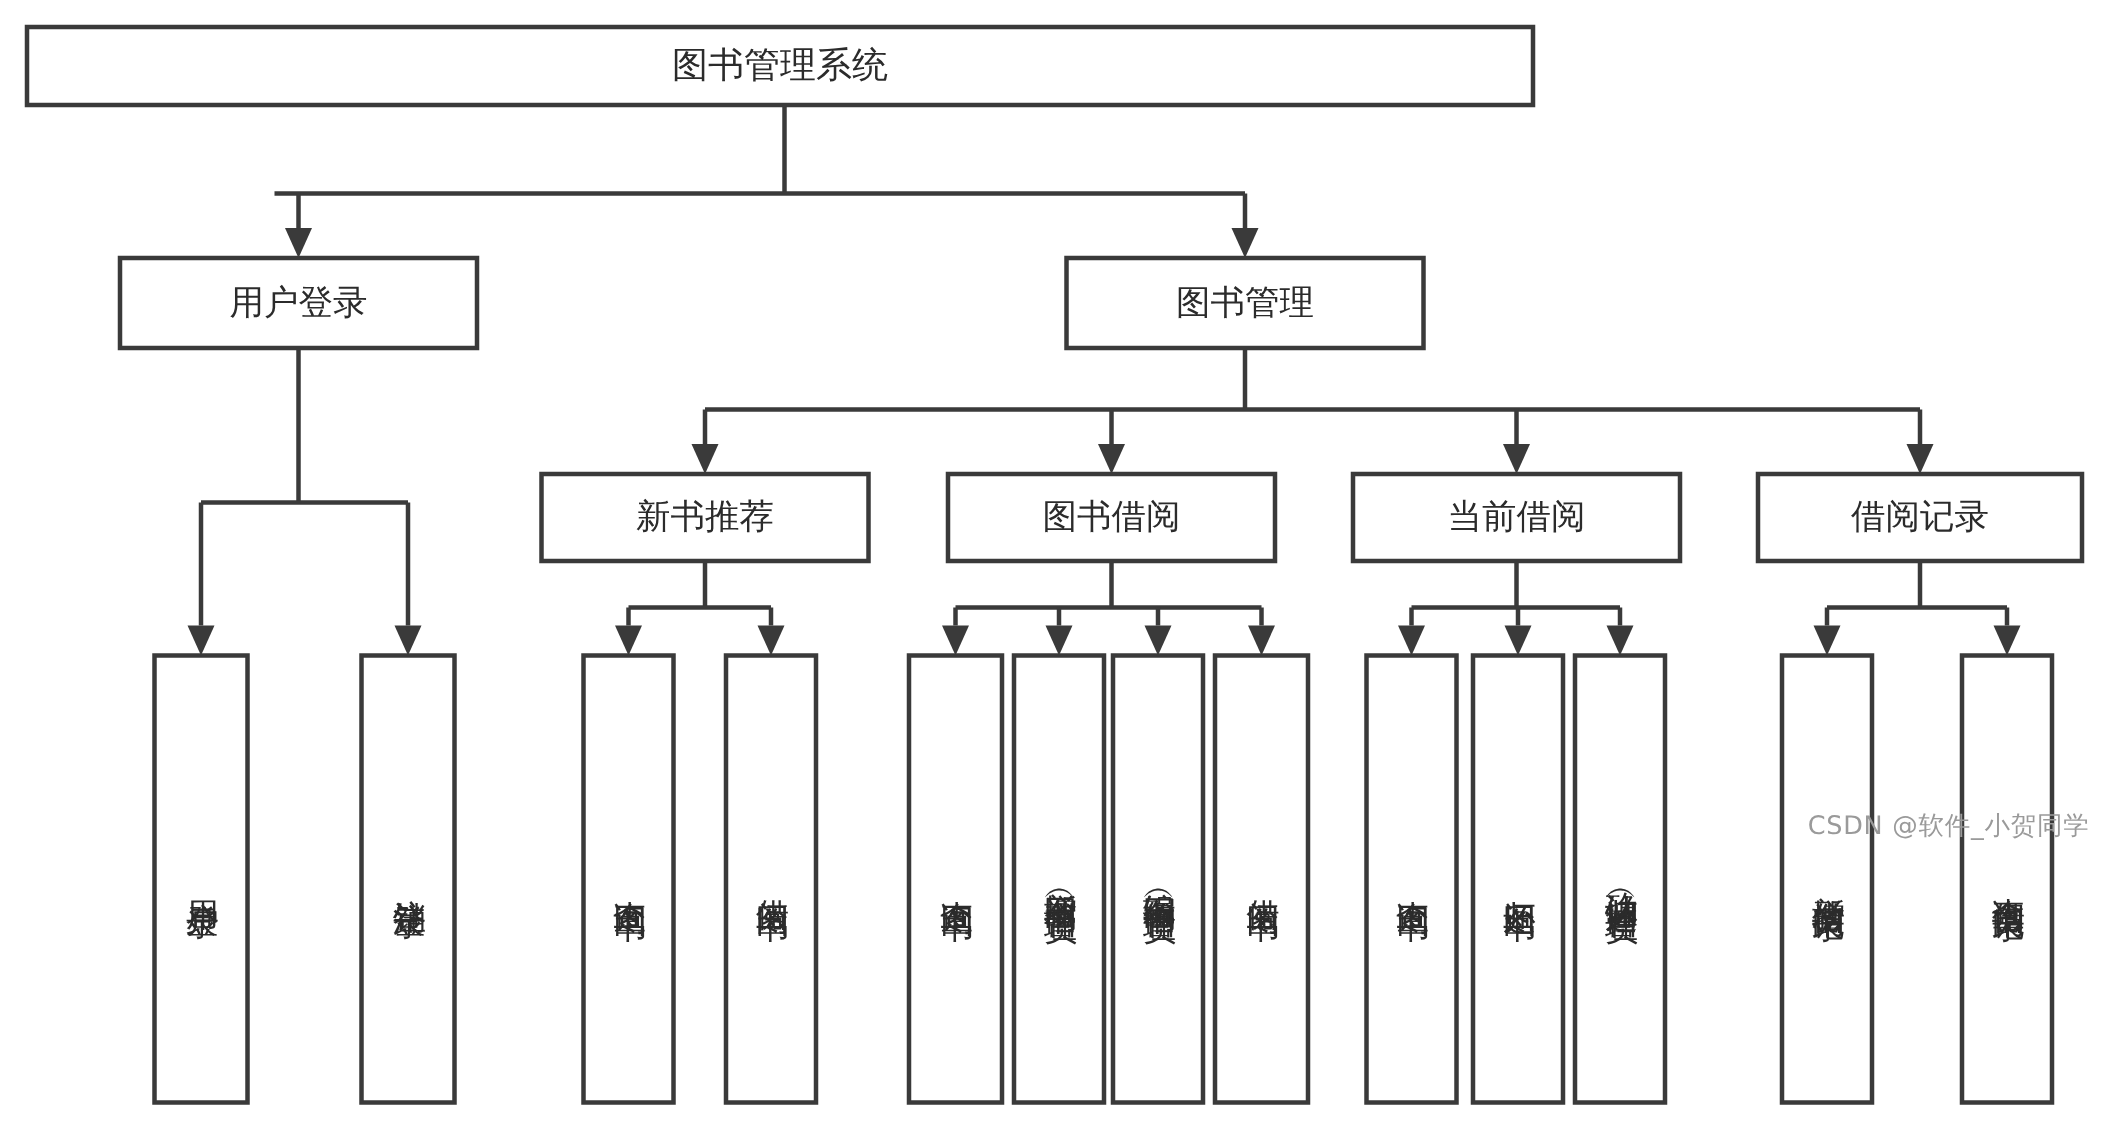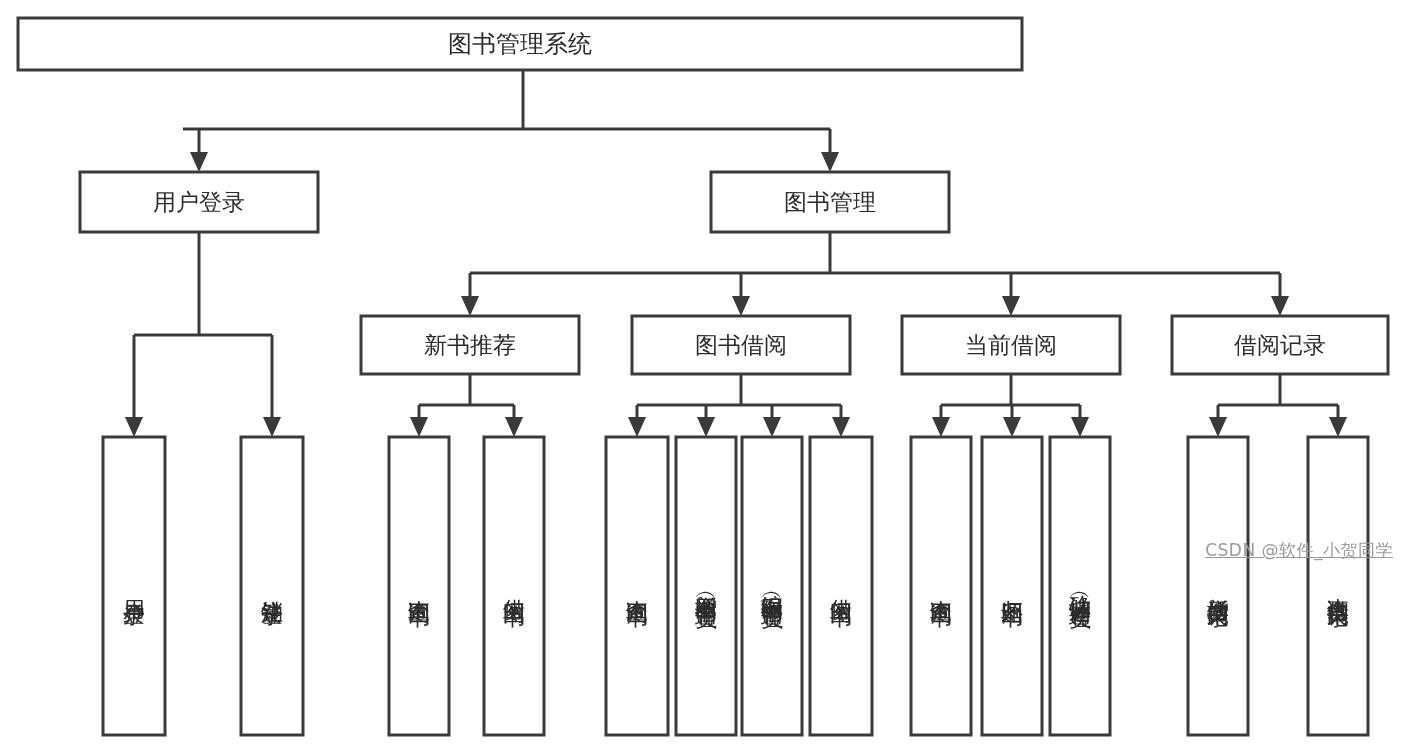--- a/index.html
+++ b/index.html
@@ -73,21 +73,20 @@
   }
   .watermark {
     position: absolute;
     right: 12px;
     bottom: 8px;
     font-family: "DejaVu Sans", "Liberation Sans", sans-serif;
     font-size: 17px;
     color: #9a9a9a;
     letter-spacing: 0.5px;
     white-space: nowrap;
-    text-decoration: underline;
   }
 </style>
 </head>
 <body>
 
 <div id="diagram-root">
 
   <svg id="chart-svg" viewBox="0 0 1405 747">
     <g id="connectors-layer">
         <line x1="523" y1="70" x2="523" y2="129" class="connector"></line>

